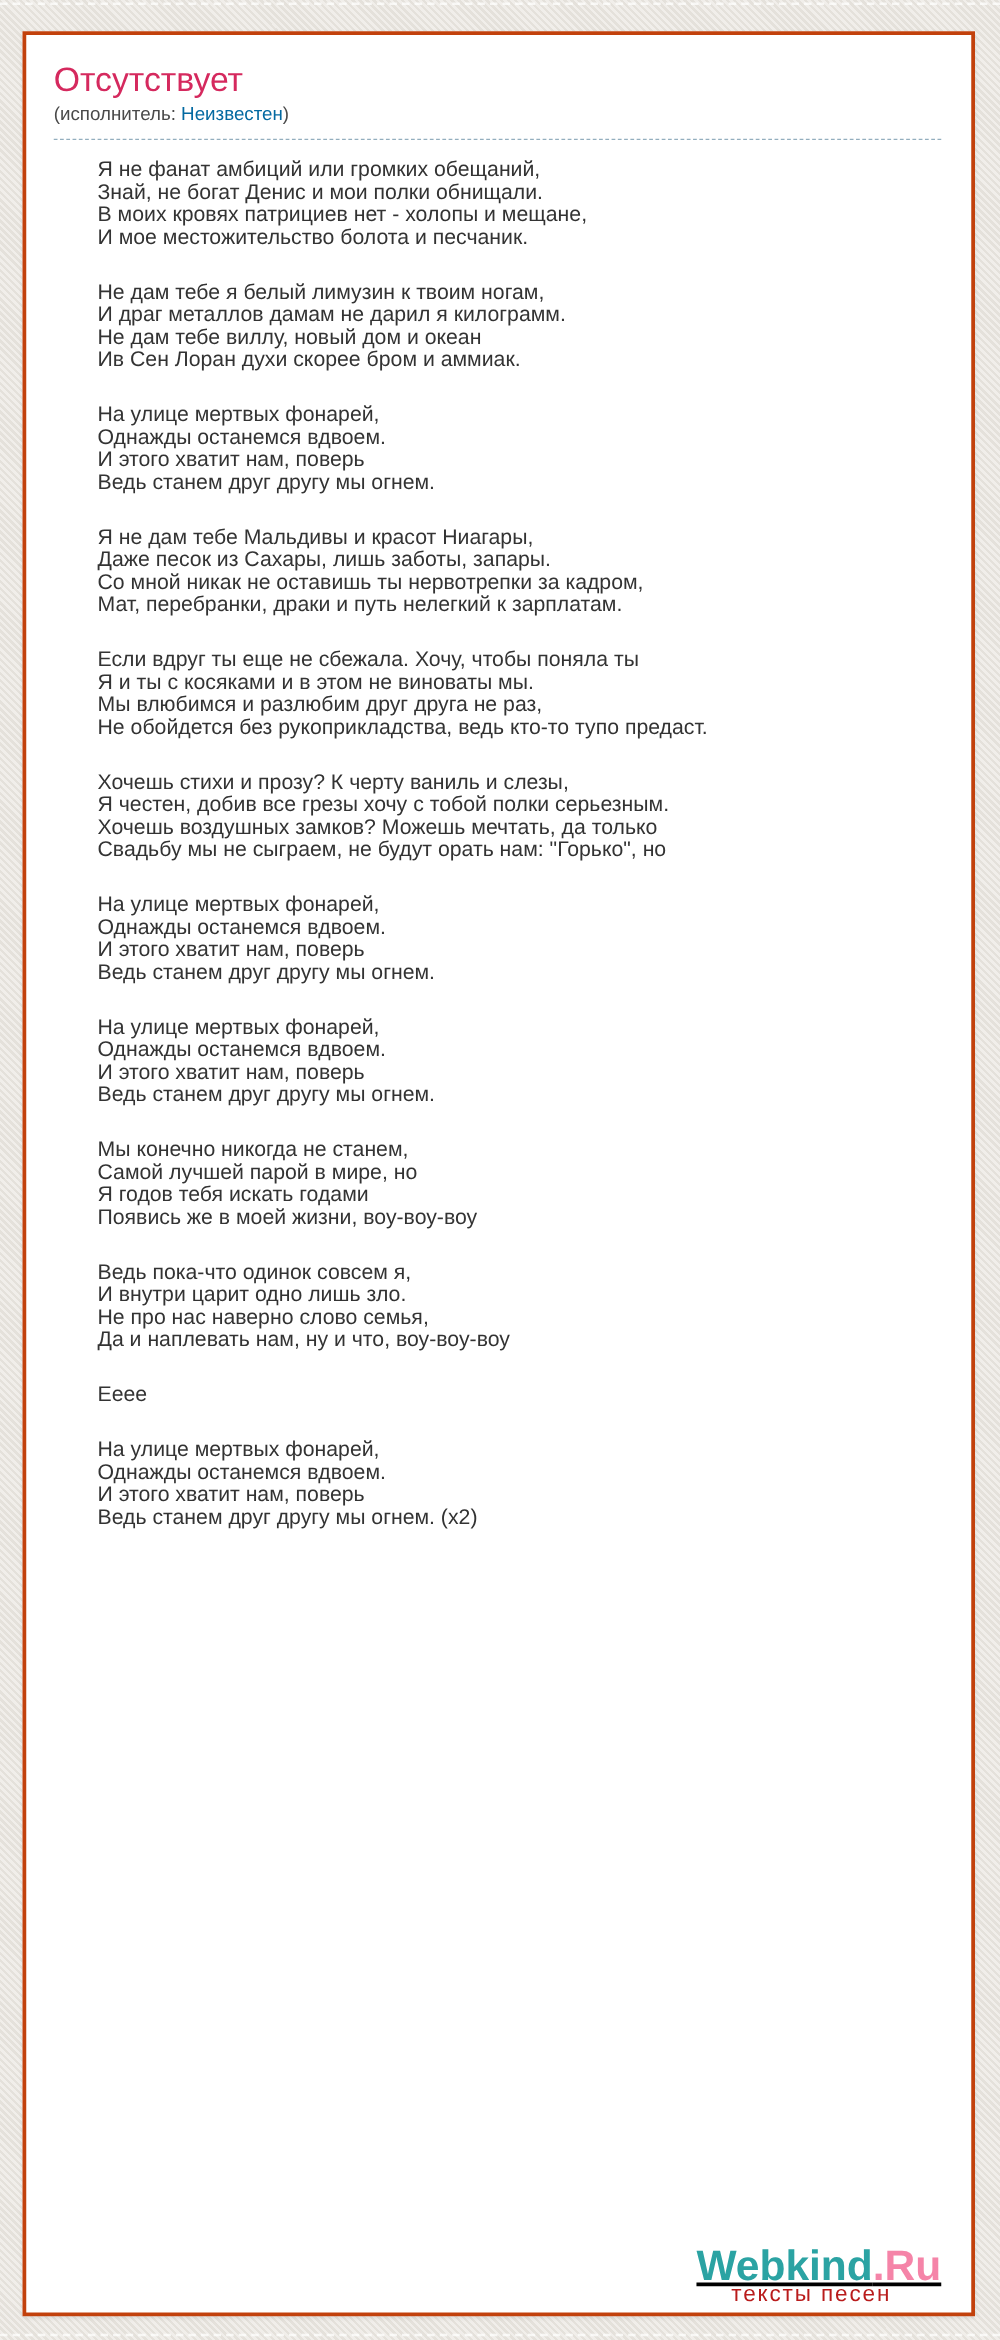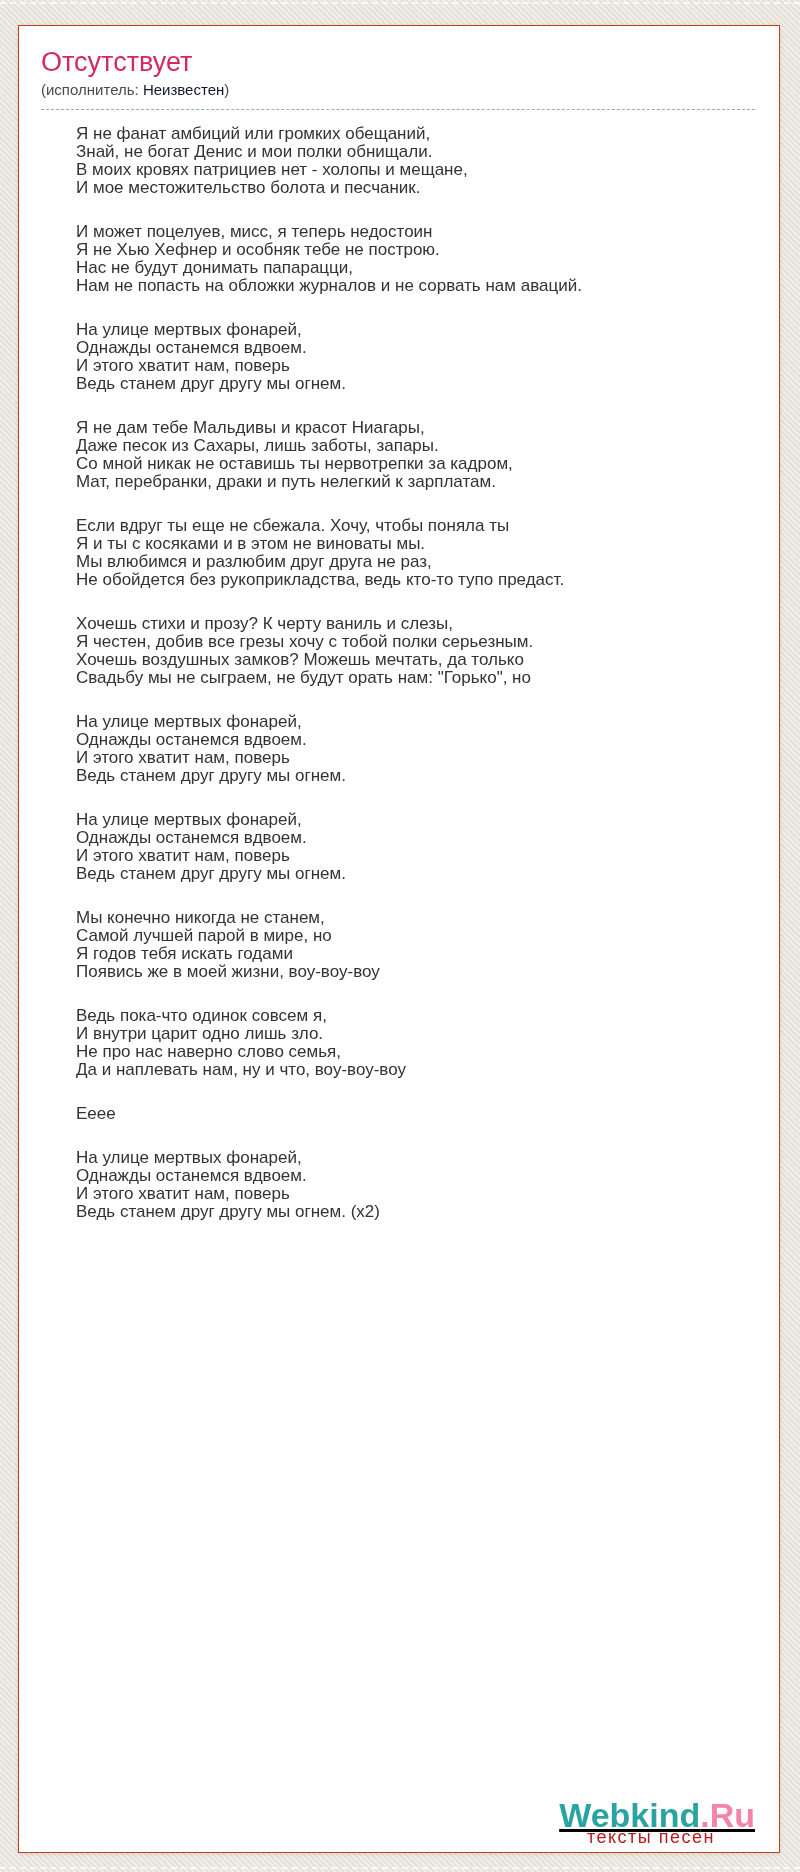--- a/index.html
+++ b/index.html
@@ -25,42 +25,42 @@
   .stitch.top { top: 2px; }
   .stitch.bottom { bottom: 3px; }
 
   .card {
     position: absolute;
     left: 18px;
     top: 25px;
     width: 762px;
     height: 1828px;
     background: #ffffff;
-    border: 1px solid #c2410c;
+    border: 3px solid #c2410c;
     box-shadow: 0 1px 4px rgba(0,0,0,0.10);
     padding: 14px 24px 0 22px;
   }
 
   .song-title {
     font-size: 27px;
     font-weight: 400;
     color: #d5295e;
     margin-top: 6px;
     line-height: 32px;
   }
   .artist-line {
     font-size: 15px;
     color: #4a4a4a;
     margin-top: 2px;
     padding-bottom: 9px;
     border-bottom: 1px dashed #93aebe;
     line-height: 20px;
   }
   .artist-link {
-    color: #0f172a;
+    color: #0369a1;
     text-decoration: none;
     cursor: pointer;
   }
 
   .lyrics {
     margin-top: 15px;
     font-size: 17px;
     color: #333333;
   }
   .stanza {
@@ -105,24 +105,24 @@
 
   <h1 class="song-title">Отсутствует</h1>
 
   <div class="artist-line"><span>(исполнитель:</span><span> </span><a class="artist-link">Неизвестен</a><span>)</span></div>
 
   <div class="lyrics">
     <p class="stanza">Я не фанат амбиций или громких обещаний,
 Знай, не богат Денис и мои полки обнищали.
 В моих кровях патрициев нет - холопы и мещане,
 И мое местожительство болота и песчаник.</p>
-    <p class="stanza">И может поцелуев, мисс, я теперь недостоин
-Я не Хью Хефнер и особняк тебе не построю.
-Нас не будут донимать папарацци,
-Нам не попасть на обложки журналов и не сорвать нам аваций.</p>
+    <p class="stanza">Не дам тебе я белый лимузин к твоим ногам,
+И драг металлов дамам не дарил я килограмм.
+Не дам тебе виллу, новый дом и океан
+Ив Сен Лоран духи скорее бром и аммиак.</p>
     <p class="stanza">На улице мертвых фонарей,
 Однажды останемся вдвоем.
 И этого хватит нам, поверь
 Ведь станем друг другу мы огнем.</p>
     <p class="stanza">Я не дам тебе Мальдивы и красот Ниагары,
 Даже песок из Сахары, лишь заботы, запары.
 Со мной никак не оставишь ты нервотрепки за кадром,
 Мат, перебранки, драки и путь нелегкий к зарплатам.</p>
     <p class="stanza">Если вдруг ты еще не сбежала. Хочу, чтобы поняла ты
 Я и ты с косяками и в этом не виноваты мы.

